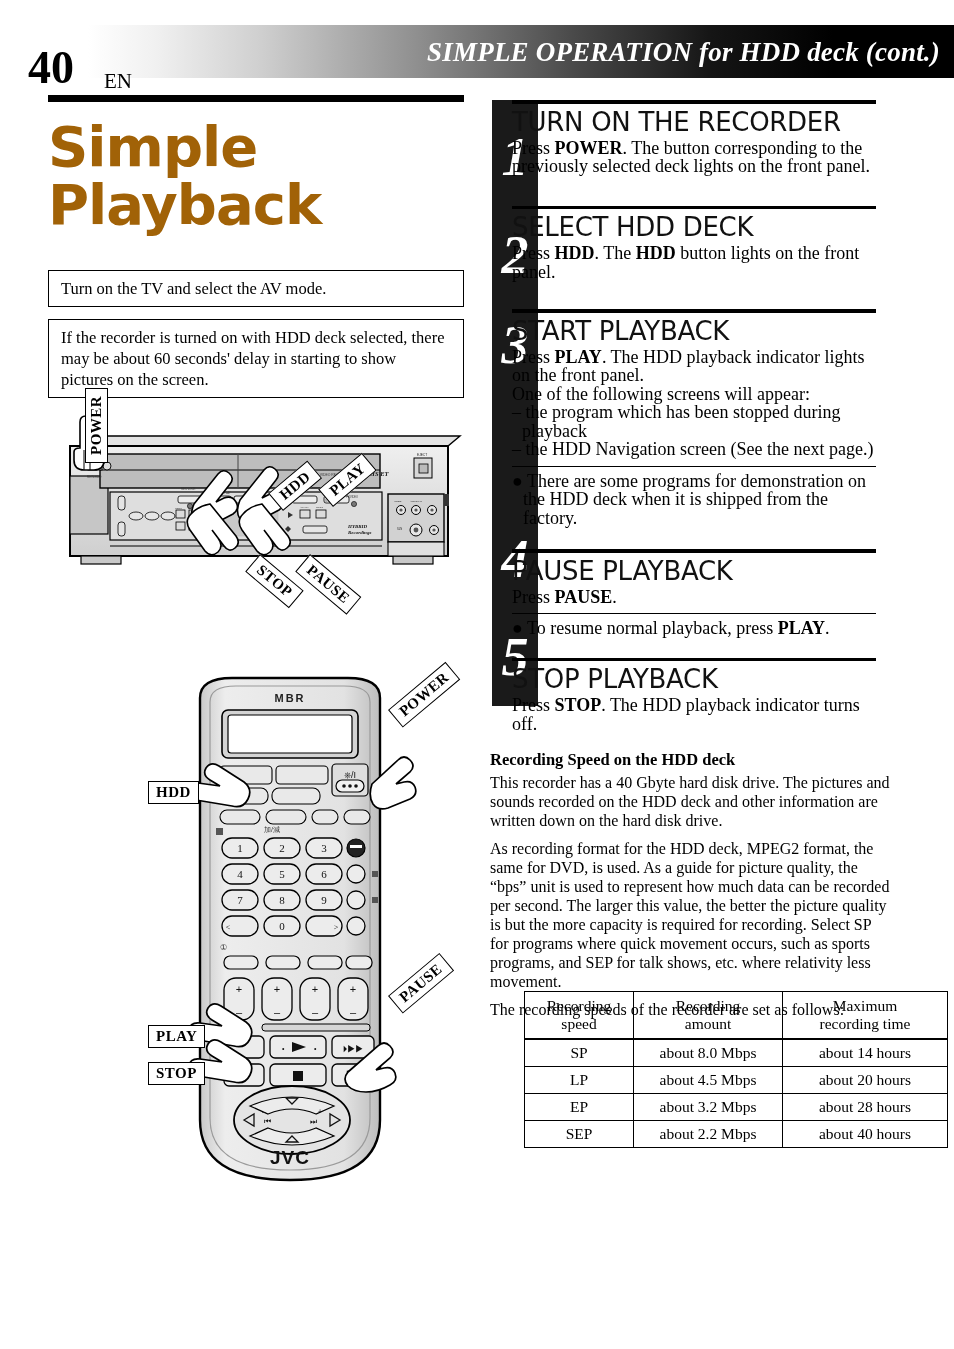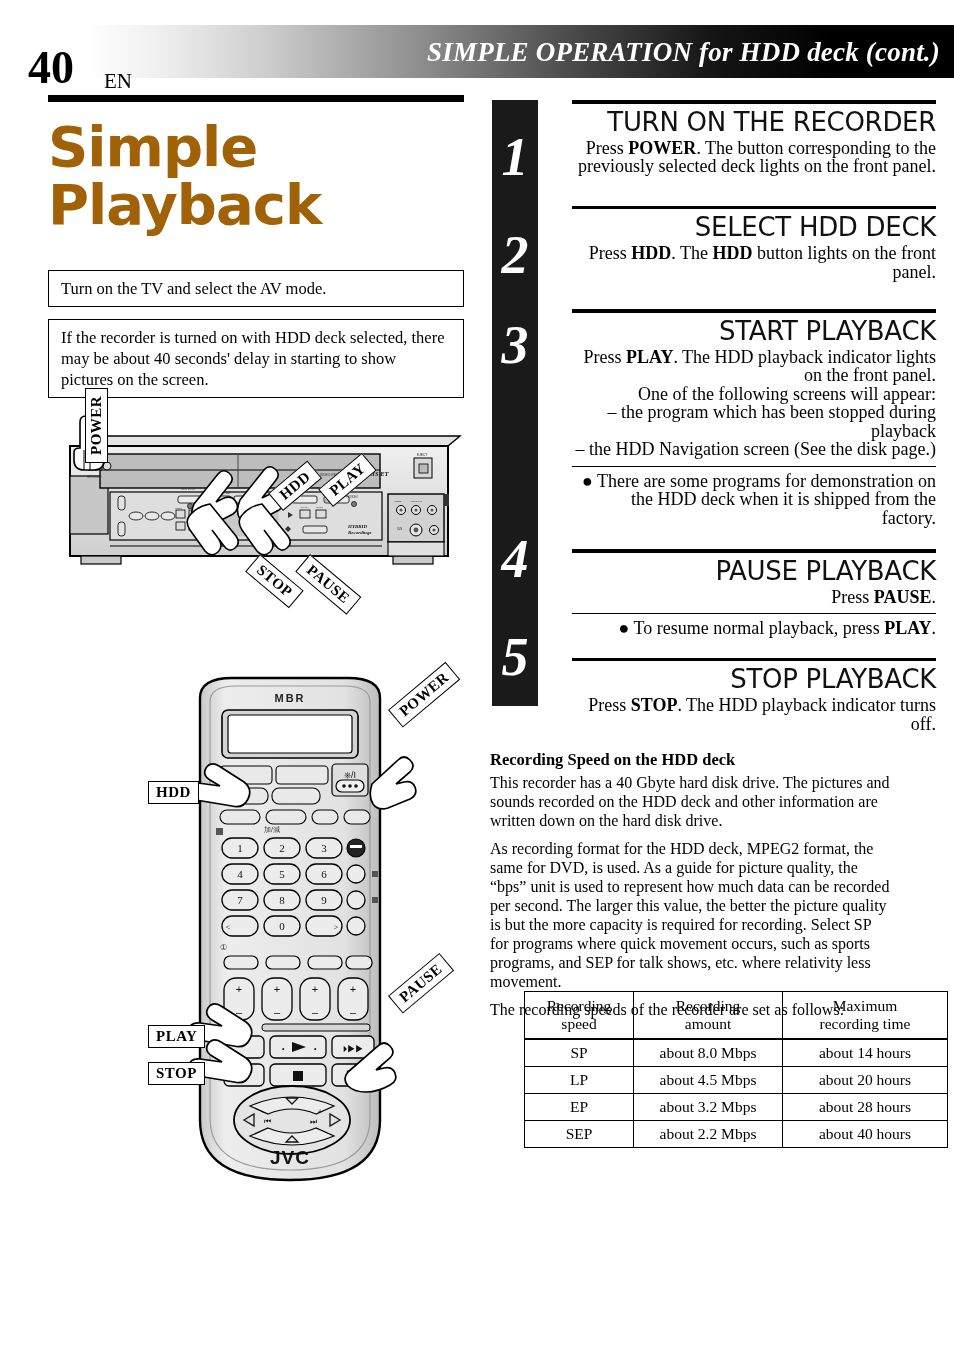--- a/index.html
+++ b/index.html
@@ -56,21 +56,21 @@
   .callout-rot-diag{transform:rotate(-40deg);transform-origin:left bottom;}
   .callout-vert{transform:rotate(-90deg);transform-origin:left bottom;}
   .numbar{
     position:absolute;left:492px;top:100px;width:46px;height:606px;background:#1a1a1a;
   }
   .numbar span{
     position:absolute;left:0;width:46px;text-align:center;color:#fff;
     font-family:"Liberation Serif",serif;font-style:italic;font-weight:bold;font-size:54px;
     line-height:54px;
   }
-  .steps{position:absolute;left:572px;top:100px;width:364px;text-align:right;}
+  .steps{position:absolute;left:512px;top:100px;width:364px;}
   .step{margin:0;}
   .srule{height:3.5px;background:#000;width:364px;}
   .srule-thin{height:1.2px;background:#000;width:364px;margin:7px 0 5px 0;}
   .shead{
     font-family:"DejaVu Sans", sans-serif;font-weight:normal;font-size:26px;
     line-height:30px;letter-spacing:-.3px;margin:3px 0 2px 0;color:#111;
   }
   .sbody{font-family:"Liberation Serif",serif;font-size:18px;line-height:18.5px;}
   .sbody b{font-weight:bold;}
   .dashline{text-indent:-10px;padding-left:10px;}
@@ -104,21 +104,21 @@
     <div class="pgen">EN</div>
   </div>
 
   <div class="leftcol">
     <div class="rule-thick"></div>
     <div class="bigtitle">
       <div>Simple</div>
       <div>Playback</div>
     </div>
     <div class="notebox one">Turn on the TV and select the AV mode.</div>
-    <div class="notebox two">If the recorder is turned on with HDD deck selected, there may be about 40 seconds' delay in starting to show pictures on the screen.</div>
+    <div class="notebox two">If the recorder is turned on with HDD deck selected, there may be about 60 seconds' delay in starting to show pictures on the screen.</div>
   </div>
 
   <div class="device">
     <svg width="420" height="230" viewBox="0 0 420 230">
       <defs>
         <linearGradient id="gFace" x1="0" y1="0" x2="0" y2="1">
           <stop offset="0%" stop-color="#efefef"></stop>
             <stop offset="100%" stop-color="#cfcfcf"></stop>
         </linearGradient>
       </defs>
@@ -417,21 +417,21 @@
 
     <div class="step">
       <div class="srule"></div>
       <div class="shead">START PLAYBACK</div>
       <div class="sbody">
         Press <b>PLAY</b>. The HDD playback indicator lights on the
         front panel.
       </div>
       <div class="sbody">One of the following screens will appear:</div>
       <div class="sbody dashline">– the program which has been stopped during playback</div>
-      <div class="sbody dashline">– the HDD Navigation screen (See the disk page.)</div>
+      <div class="sbody dashline">– the HDD Navigation screen (See the next page.)</div>
       <div class="srule-thin"></div>
       <div class="sbody bullet">● There are some programs for demonstration on the HDD deck when it is shipped from the factory.</div>
       <div style="height:22px;"></div>
     </div>
 
     <div class="step">
       <div class="srule"></div>
       <div class="shead">PAUSE PLAYBACK</div>
       <div class="sbody">
         Press <b>PAUSE</b>.

